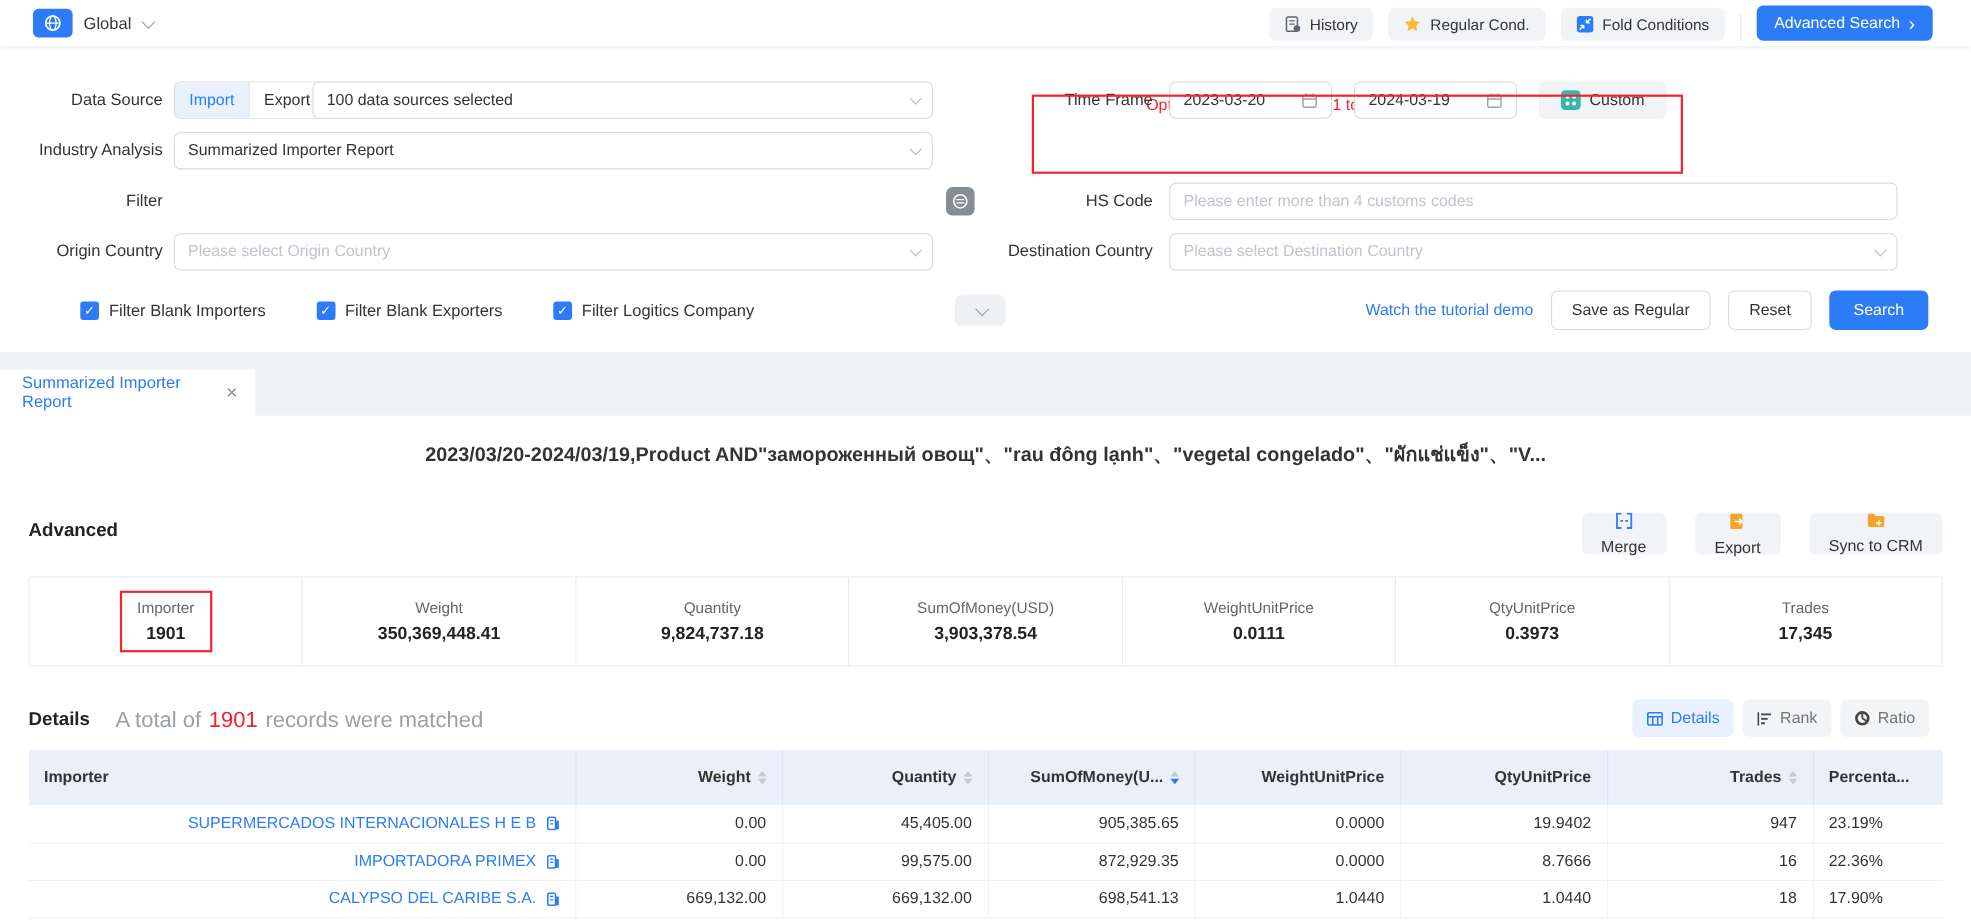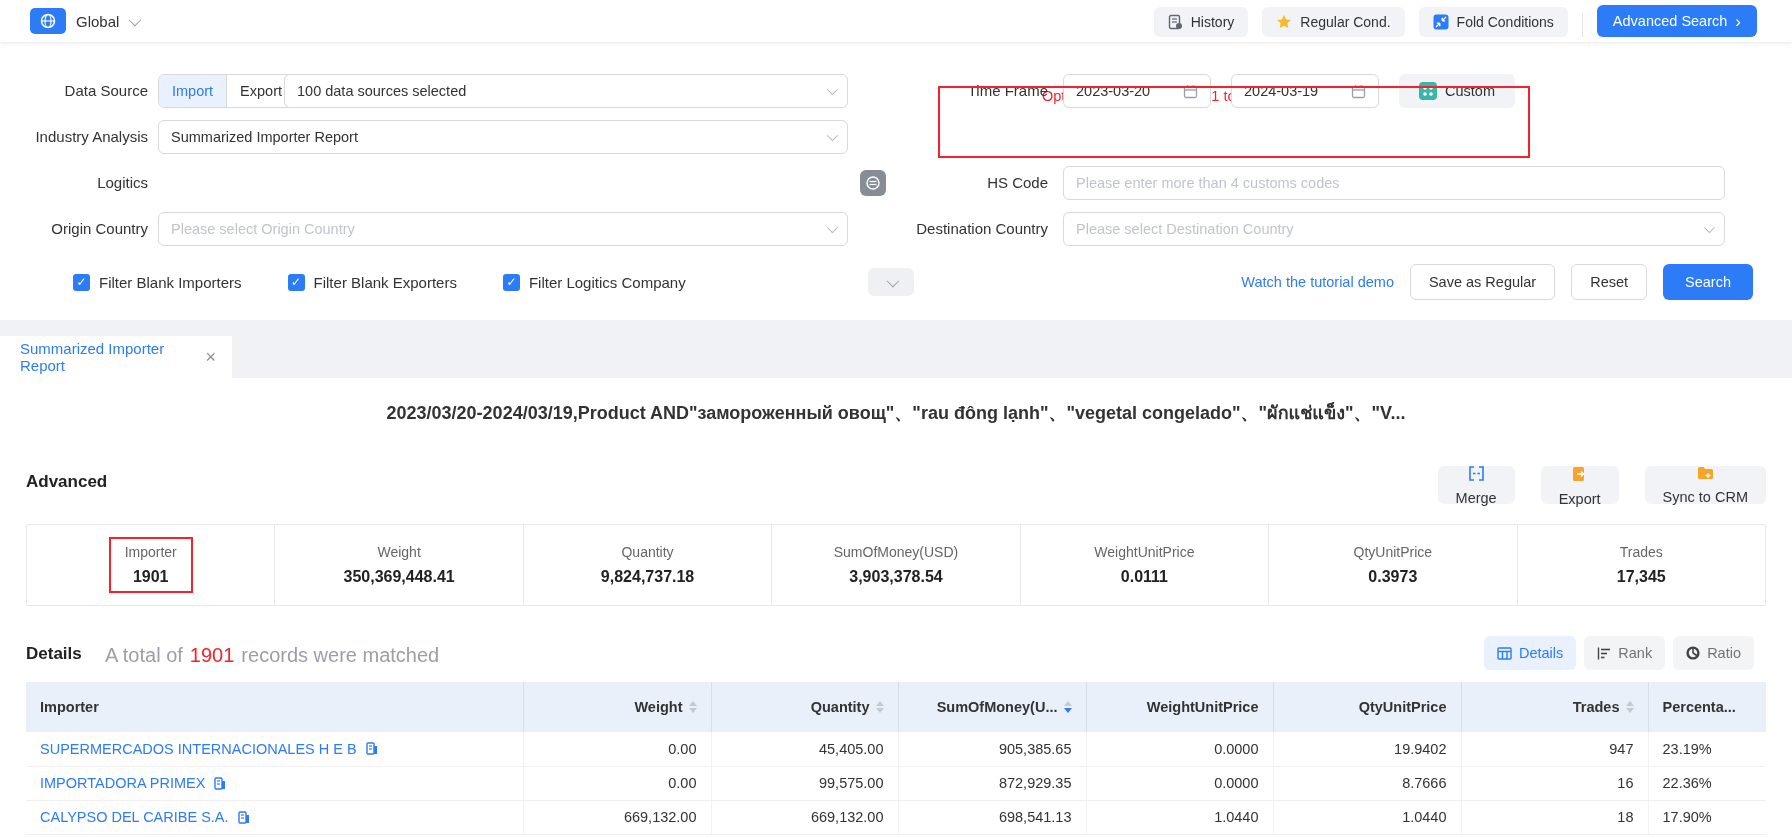--- a/index.html
+++ b/index.html
@@ -88,21 +88,21 @@
   .tbl th:last-child { border-right:none; }
   .tbl td { height:34px; font-size:14.5px; color:#333; border-right:1px solid #f0f2f5; border-bottom:1px solid #f0f0f0; padding:0 14px; white-space:nowrap; overflow:hidden; }
   .tbl td:last-child { border-right:none; }
   .th-r { text-align:right; } .th-l { text-align:left; }
   .td-r { text-align:right; } .td-l { text-align:left; }
   .th-flex { display:inline-flex; align-items:center; gap:6px; }
   .carets { display:inline-flex; flex-direction:column; gap:2px; }
   .car-up { width:0; height:0; border-left:4px solid transparent; border-right:4px solid transparent; border-bottom:5px solid #c5c9d2; }
   .car-down { width:0; height:0; border-left:4px solid transparent; border-right:4px solid transparent; border-top:5px solid #c5c9d2; }
   .car-down.active { border-top-color:#2b7cf6; }
-  .imp-cell { display:flex; align-items:center; gap:9px; }
+  .imp-cell { display:flex; align-items:center; gap:9px;justify-content:flex-end; }
   .imp-name { color:#2b7cf6; cursor:pointer; overflow:hidden; text-overflow:ellipsis; }
   svg { display:block; }
 </style>
 </head>
 <body>
 
 <div class="page">
 
   <div class="topbar">
     <div class="brand">
@@ -206,21 +206,21 @@
 
     <div class="frow" style="top:78px; left:0; width:1792px;">
       <span class="flabel" style="left:0; width:148px;">Industry Analysis</span>
       <span class="ctrl" style="left:158px; width:690px;">
         <span>Summarized Importer Report</span>
         <span class="sel-chev"></span>
       </span>
     </div>
 
     <div class="frow" style="top:124px; left:0; width:1792px;">
-      <span class="flabel" style="left:0; width:148px;">Logitics</span>
+      <span class="flabel" style="left:0; width:148px;">Filter</span>
       <span class="round-icon-btn" style="left:860px;">
           <svg width="16" height="16" viewBox="0 0 16 16">
             <circle cx="8" cy="8" r="6" fill="none" stroke="#fff" stroke-width="1.4"></circle>
             <line x1="4.5" y1="6.5" x2="11.5" y2="6.5" stroke="#fff" stroke-width="1.2"></line>
             <line x1="4.5" y1="9.5" x2="11.5" y2="9.5" stroke="#fff" stroke-width="1.2"></line>
           </svg>
         </span>
       <span class="flabel" style="left:848px; width:200px;">HS Code</span>
       <input class="txt" style="left: 1063px; top: 0px; width: 662px;" placeholder="Please enter more than 4 customs codes">
     </div>

